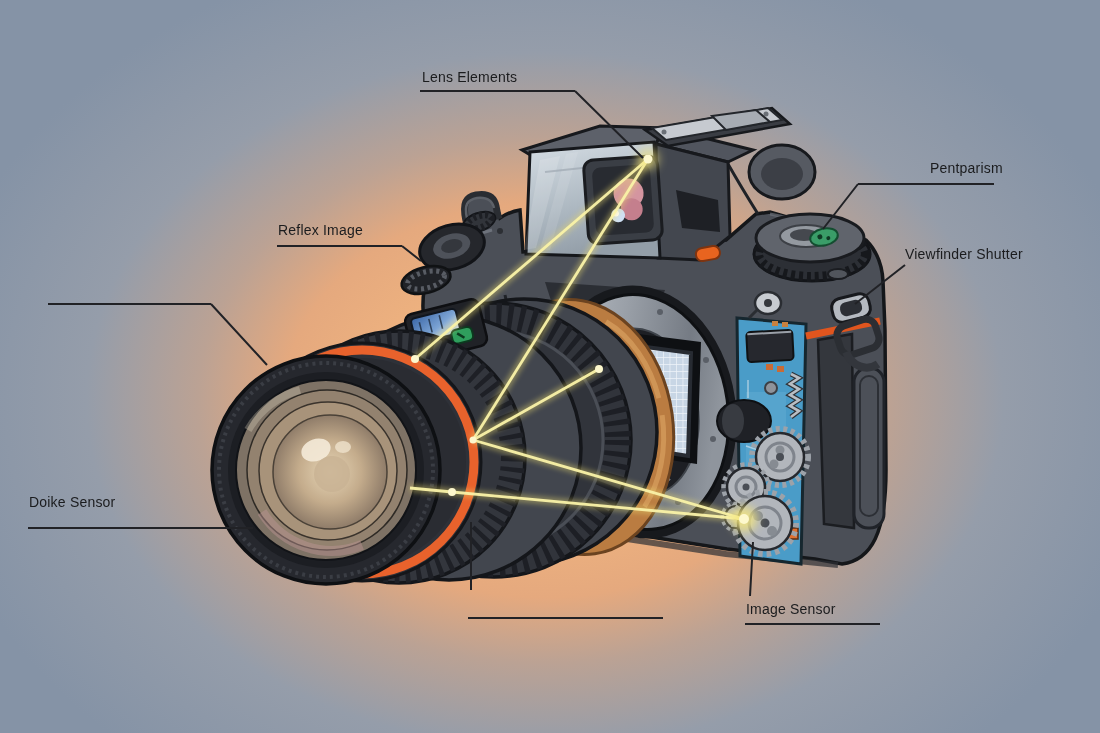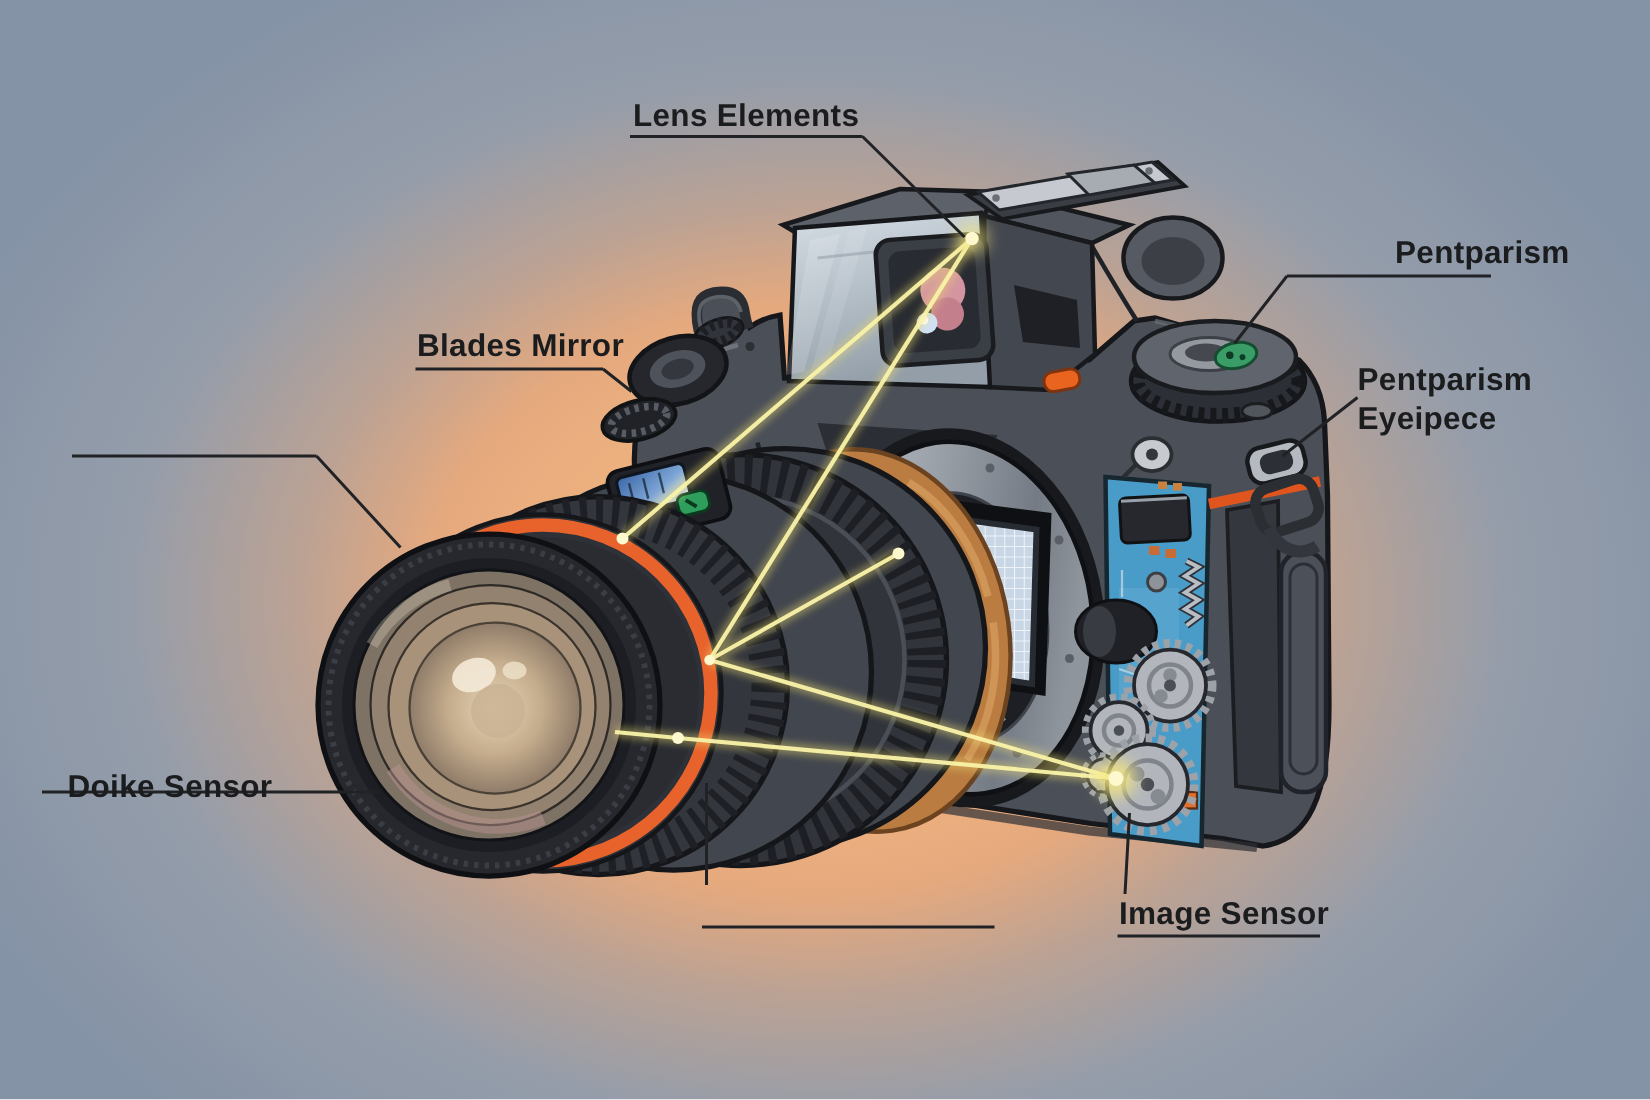--- a/index.html
+++ b/index.html
@@ -4,22 +4,22 @@
 <style>
   html,body{margin:0;padding:0;}
   .stage{
     position:relative;width:1100px;height:733px;overflow:hidden;
     background:radial-gradient(ellipse 620px 470px at 545px 400px,
       #f4c596 0%, #eeb27f 26%, #e5a97e 42%, #bba294 56%, #959daa 74%, #8593a6 100%);
     font-family:"Liberation Sans", sans-serif;
   }
   svg{position:absolute;left:0;top:0;}
   .lbl{
-    position:absolute;font-size:21px;line-height:25px;color:#1b1c1e;
-    white-space:nowrap;letter-spacing:.2px;z-index:5;font-weight:bold;
+    position:absolute;font-size:14px;line-height:25px;color:#1b1c1e;
+    white-space:nowrap;letter-spacing:.2px;z-index:5;
   }
   .lbl.wrap{white-space:normal;width:120px;}
 </style>
 </head>
 <body>
 
 <div class="stage">
 <svg width="1100" height="733" viewBox="0 0 1100 733">
   <defs>
     <pattern id="gridP" width="6.5" height="7" patternUnits="userSpaceOnUse">
@@ -312,17 +312,17 @@
     <path d="M277,246 H402 M402,246 L421,261"></path>
     <path d="M48,304 H211 M211,304 L267,365"></path>
     <path d="M28,528 H253"></path>
     <path d="M468,618 H663 M471,590 V522"></path>
     <path d="M745,624 H880 M750,596 L753,542"></path>
   </g>
 </svg>
 
   <div class="lbl" style="left:422px;top:65px;">Lens Elements</div>
   <div class="lbl" style="left:930px;top:156px;">Pentparism</div>
-  <div class="lbl wrap" style="left:905px;top:241px;line-height:26px;">Pentparism Eyeipece</div>
-  <div class="lbl" style="left:278px;top:218px;">Blades Mirror</div>
-  <div class="lbl" style="left:29px;top:512px;margin-left:16px;">Doike Sensor</div>
+  <div class="lbl wrap" style="left:905px;top:241px;line-height:26px;">Viewfinder Shutter</div>
+  <div class="lbl" style="left:278px;top:218px;">Reflex Image</div>
+  <div class="lbl" style="left:29px;top:490px;">Doike Sensor</div>
   <div class="lbl" style="left:746px;top:597px;">Image Sensor</div>
 </div>
 
 </body></html>

